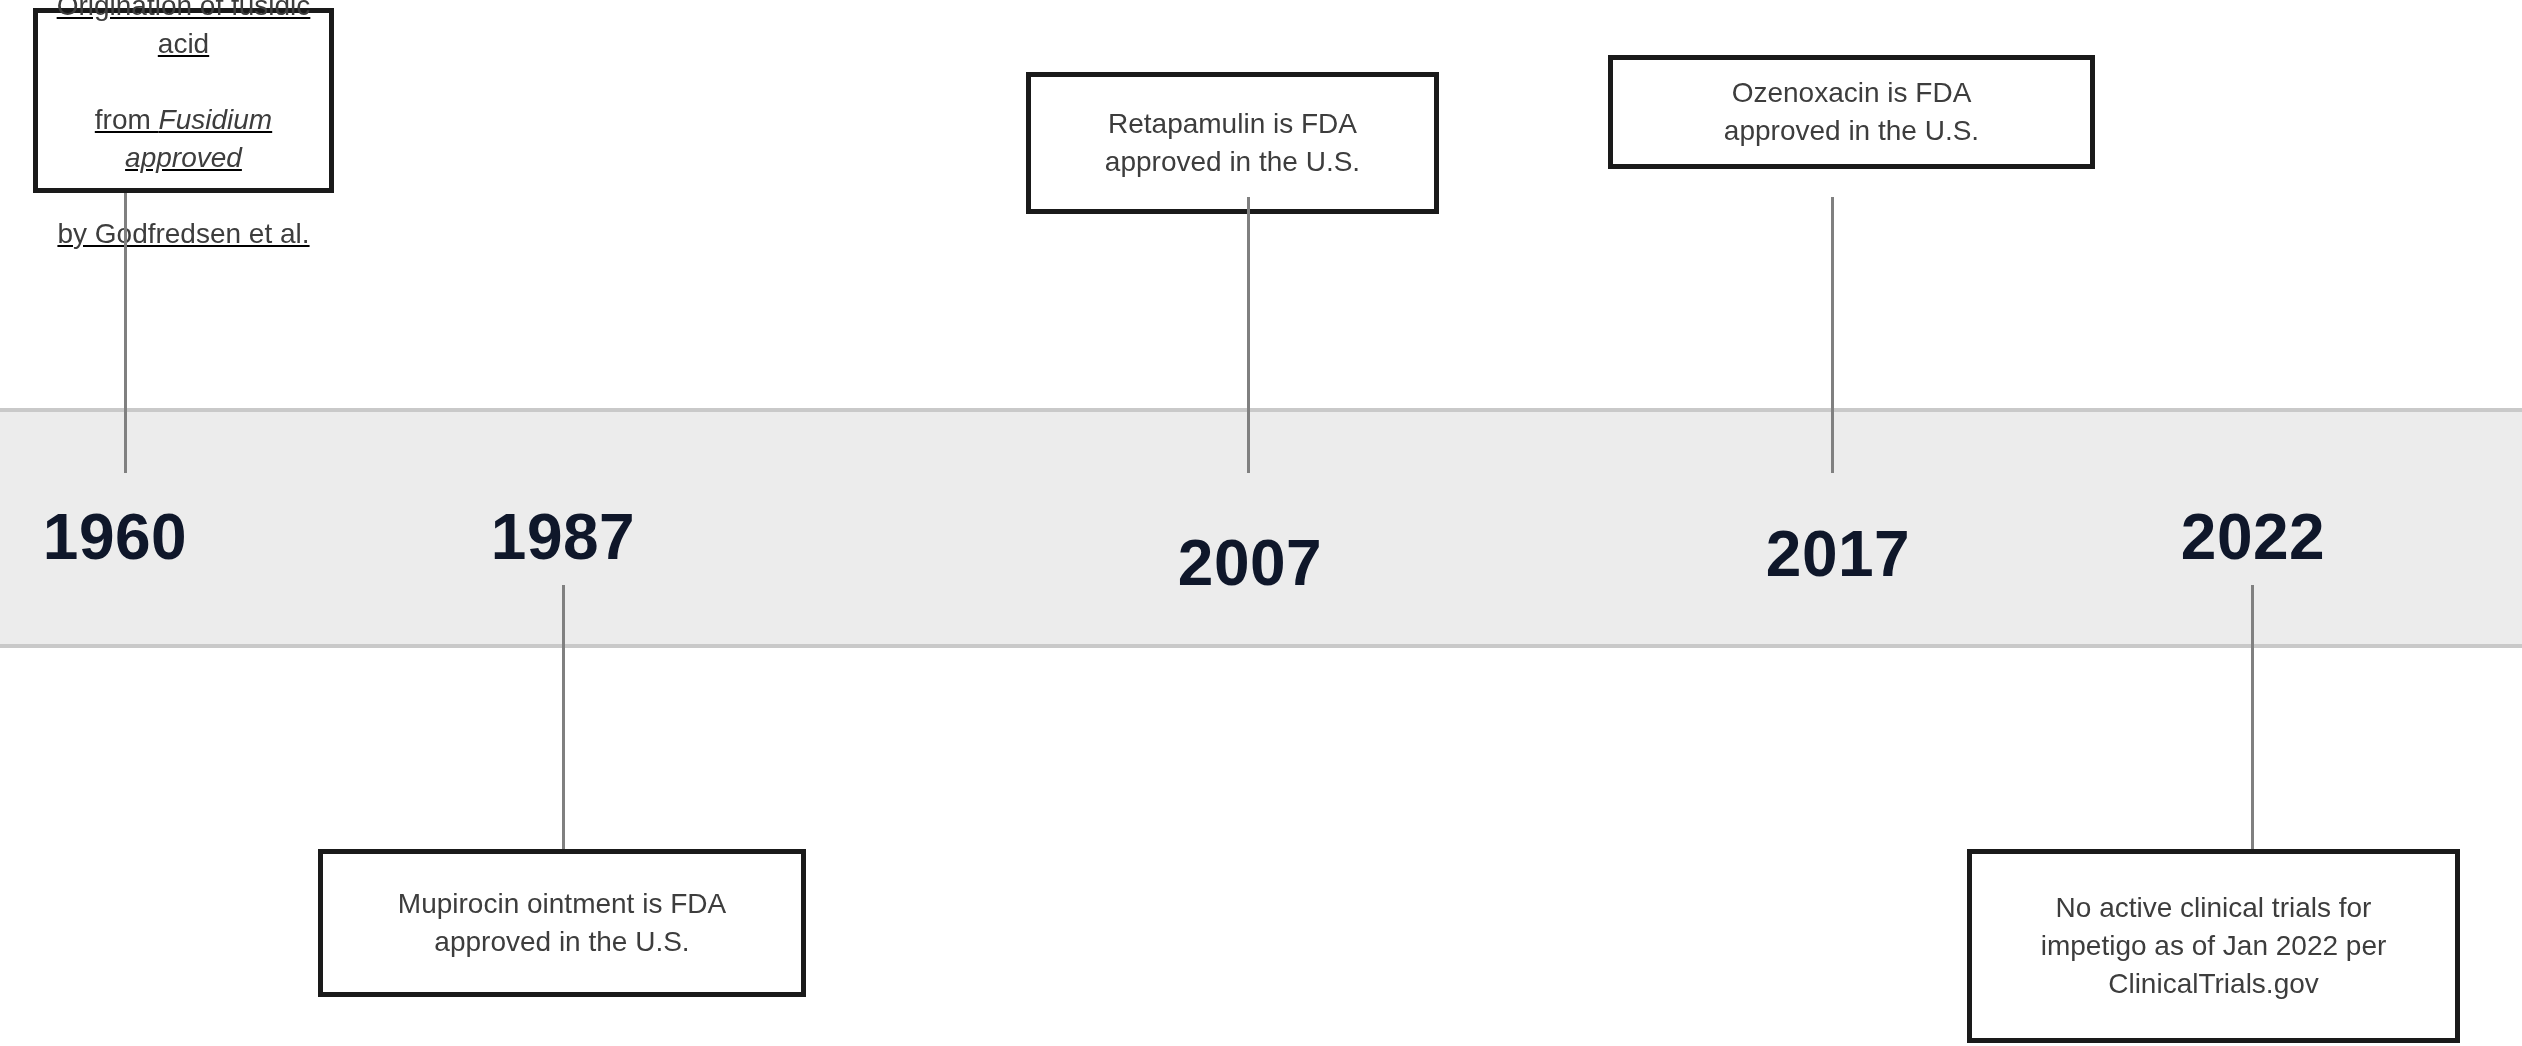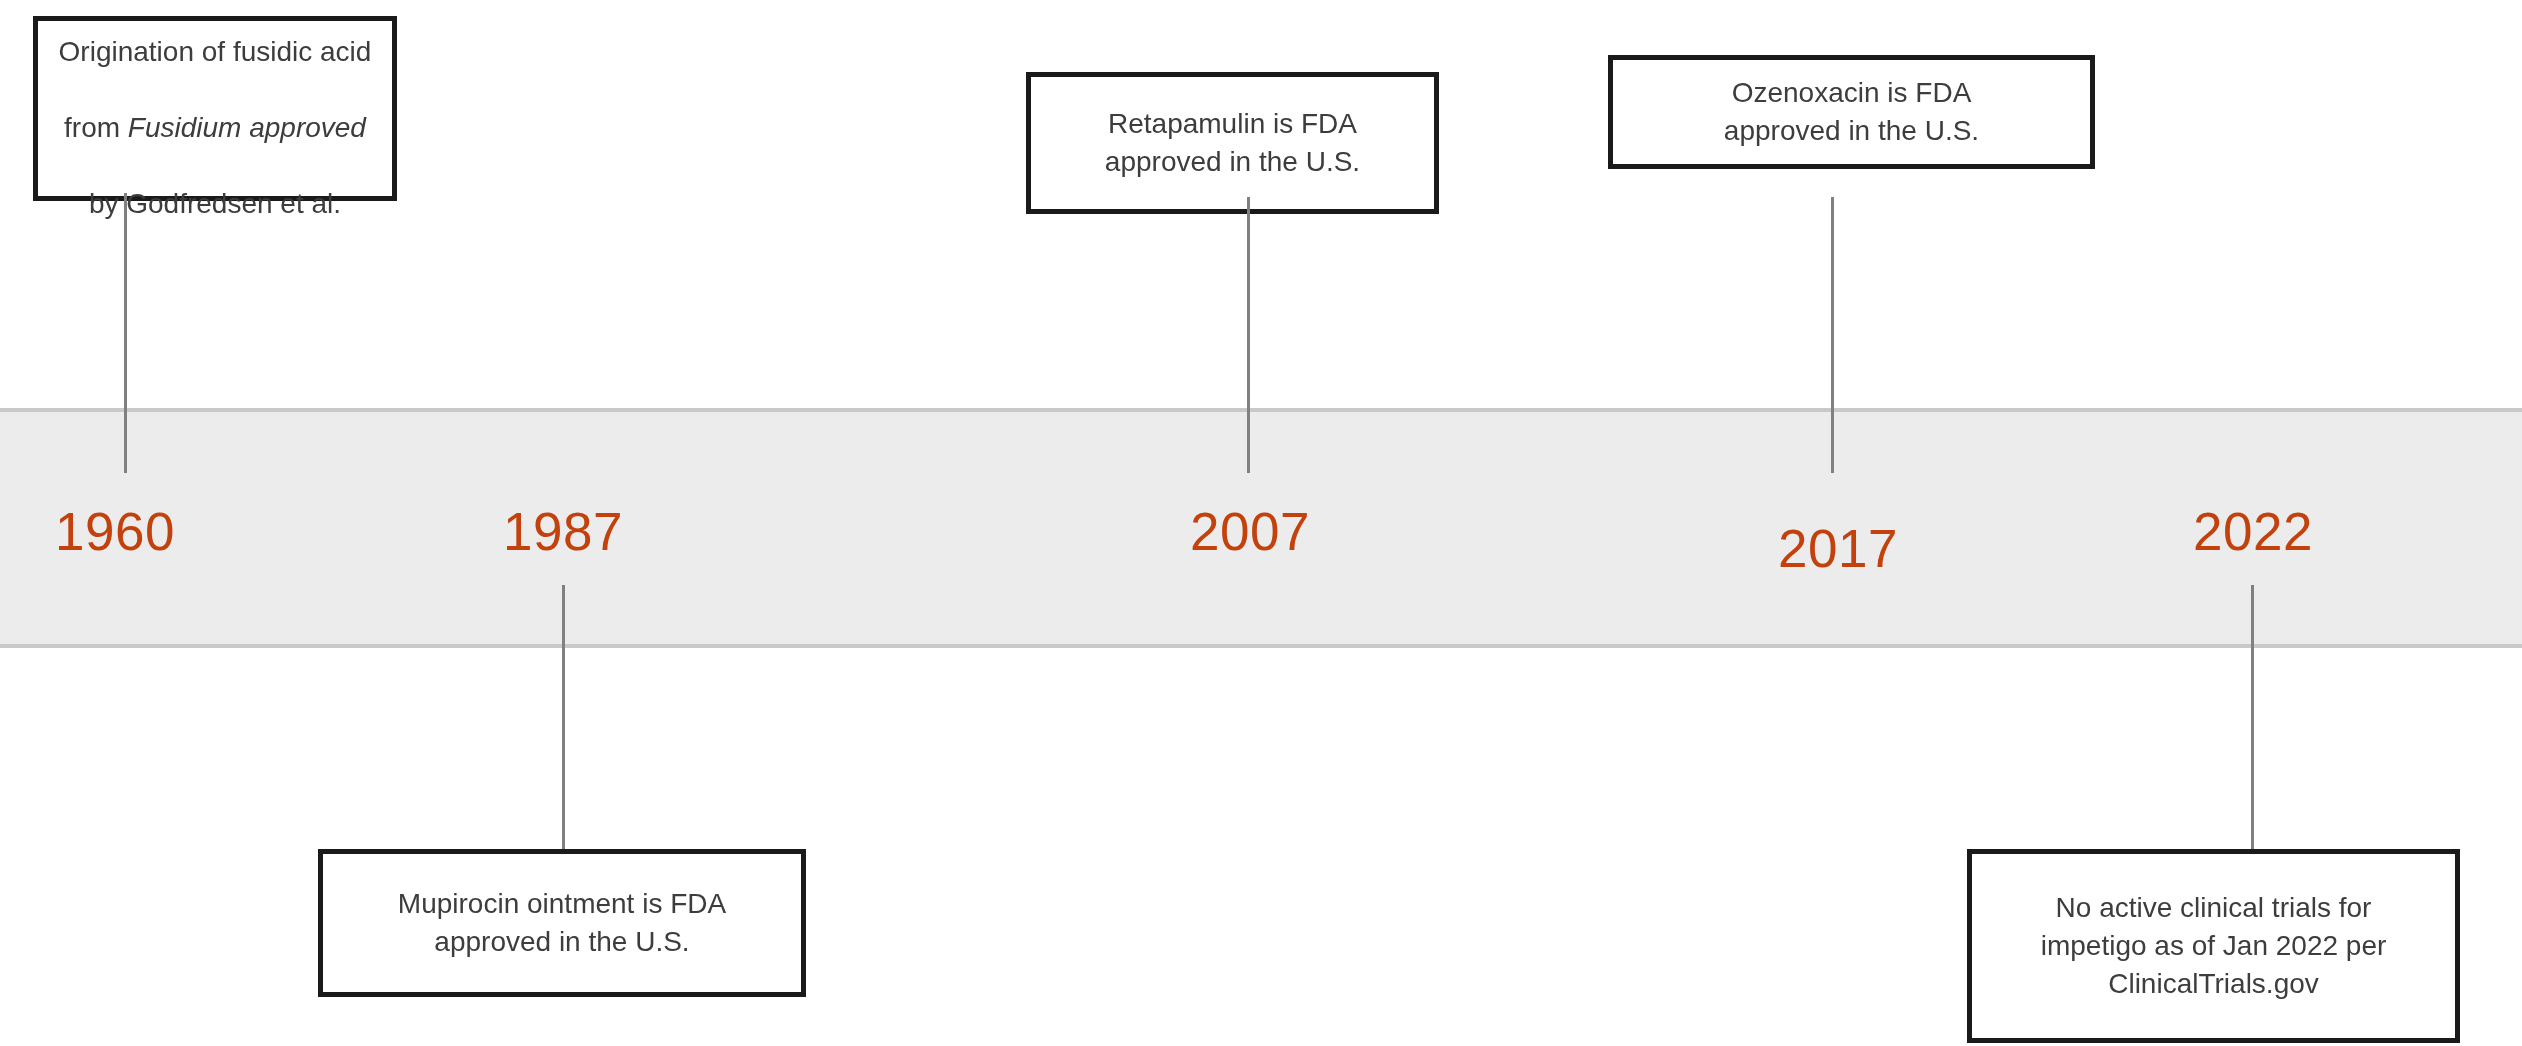--- a/index.html
+++ b/index.html
@@ -28,23 +28,23 @@
     height: 240px;
     background: #ececec;
     border-top: 4px solid #c9c9c9;
     border-bottom: 4px solid #c9c9c9;
     box-sizing: border-box;
   }
 
   
   .year-label {
     position: absolute;
-    font-size: 53px;
-    font-weight: 400;
-    color: #c2410c;
+    font-size: 64px;
+    font-weight: 700;
+    color: #0f172a;
     letter-spacing: 0.5px;
     white-space: nowrap;
     transform: translateX(-50%);
     line-height: 1;
   }
 
   
   .stem {
     position: absolute;
     width: 3px;
@@ -73,21 +73,21 @@
     font-style: italic;
   }
 </style>
 </head>
 <body>
 
 <div id="canvas">
 
   <div class="band"></div>
 
-  <div class="event-box" style="left:33px; top:16px; width:364px; height:185px;">
+  <div class="event-box" style="left:33px; top:8px; width:301px; height:185px;text-decoration:underline;">
     <div class="event-text">
       <span>Origination of fusidic acid</span><br>
       <span>from </span><em>Fusidium approved</em><br>
       <span>by Godfredsen et al.</span>
     </div>
   </div>
   <div class="stem" style="left:124px; top:193px; height:280px;"></div>
   <div class="year-label" style="left:115px; top:505px;">1960</div>
 
   <div class="year-label" style="left:563px; top:505px;">1987</div>
@@ -95,21 +95,21 @@
   <div class="event-box" style="left:318px; top:849px; width:488px; height:148px;align-items:center;">
     <div class="event-text">Mupirocin ointment is FDA
 approved in the U.S.</div>
   </div>
 
   <div class="event-box" style="left:1026px; top:72px; width:413px; height:142px;">
     <div class="event-text">Retapamulin is FDA
 approved in the U.S.</div>
   </div>
   <div class="stem" style="left:1247px; top:197px; height:276px;"></div>
-  <div class="year-label" style="left:1250px; top:505px;">2007</div>
+  <div class="year-label" style="left:1250px; top:531px;">2007</div>
 
   <div class="event-box" style="left:1608px; top:55px; width:487px; height:114px;">
     <div class="event-text">Ozenoxacin is FDA
 approved in the U.S.</div>
   </div>
   <div class="stem" style="left:1831px; top:197px; height:276px;"></div>
   <div class="year-label" style="left:1838px; top:522px;">2017</div>
 
   <div class="year-label" style="left:2253px; top:505px;">2022</div>
   <div class="stem" style="left:2251px; top:585px; height:266px;"></div>

